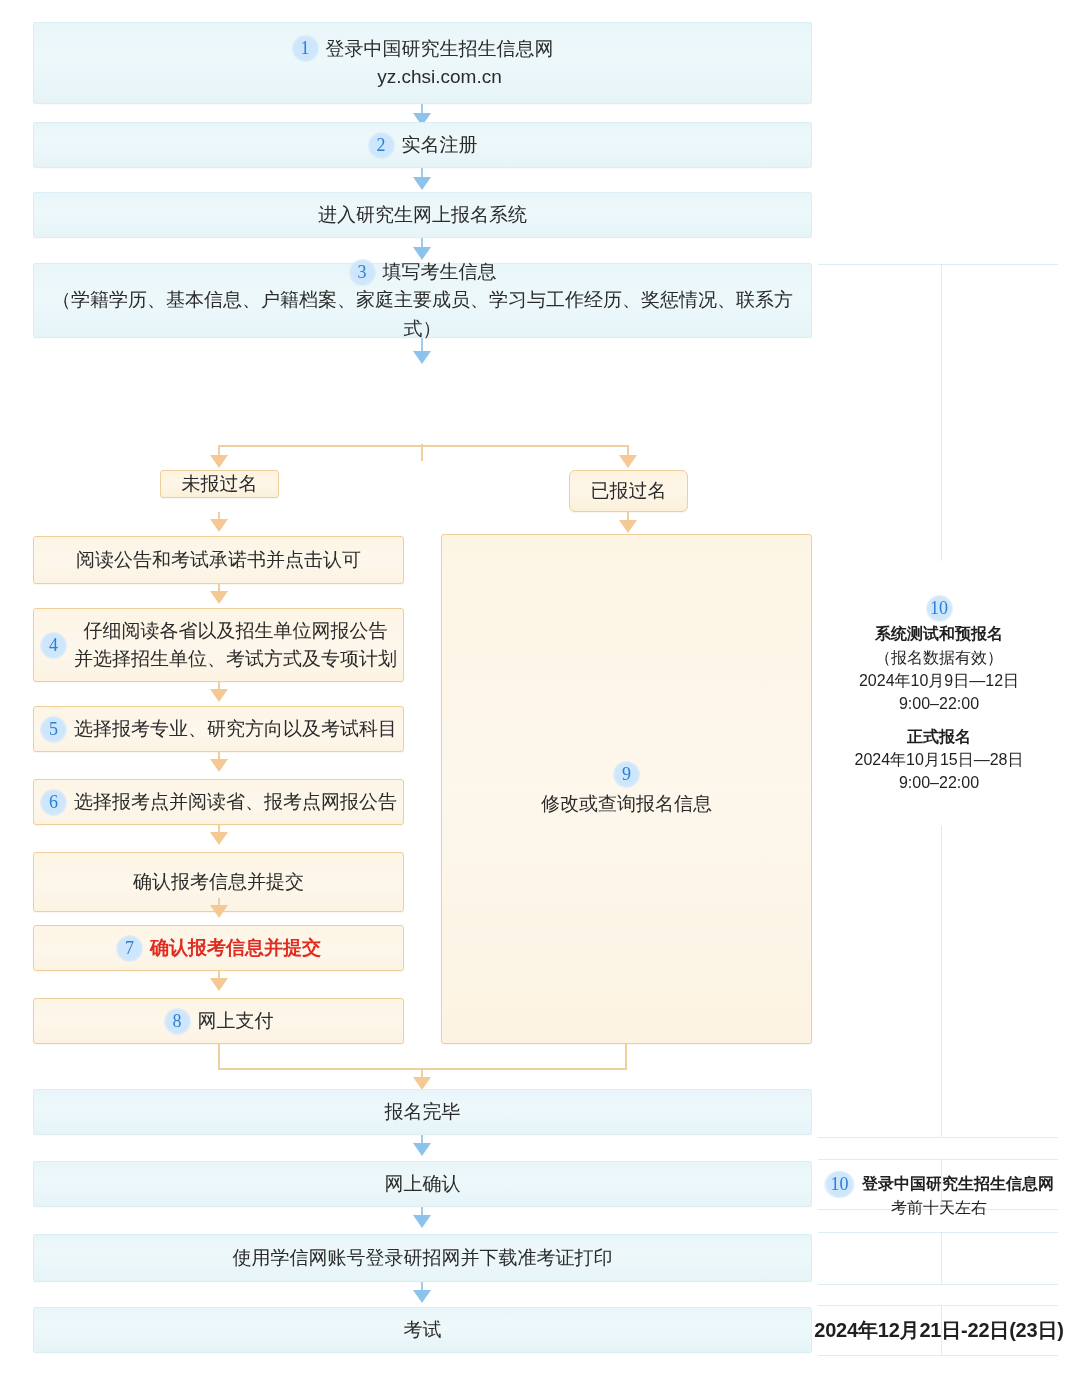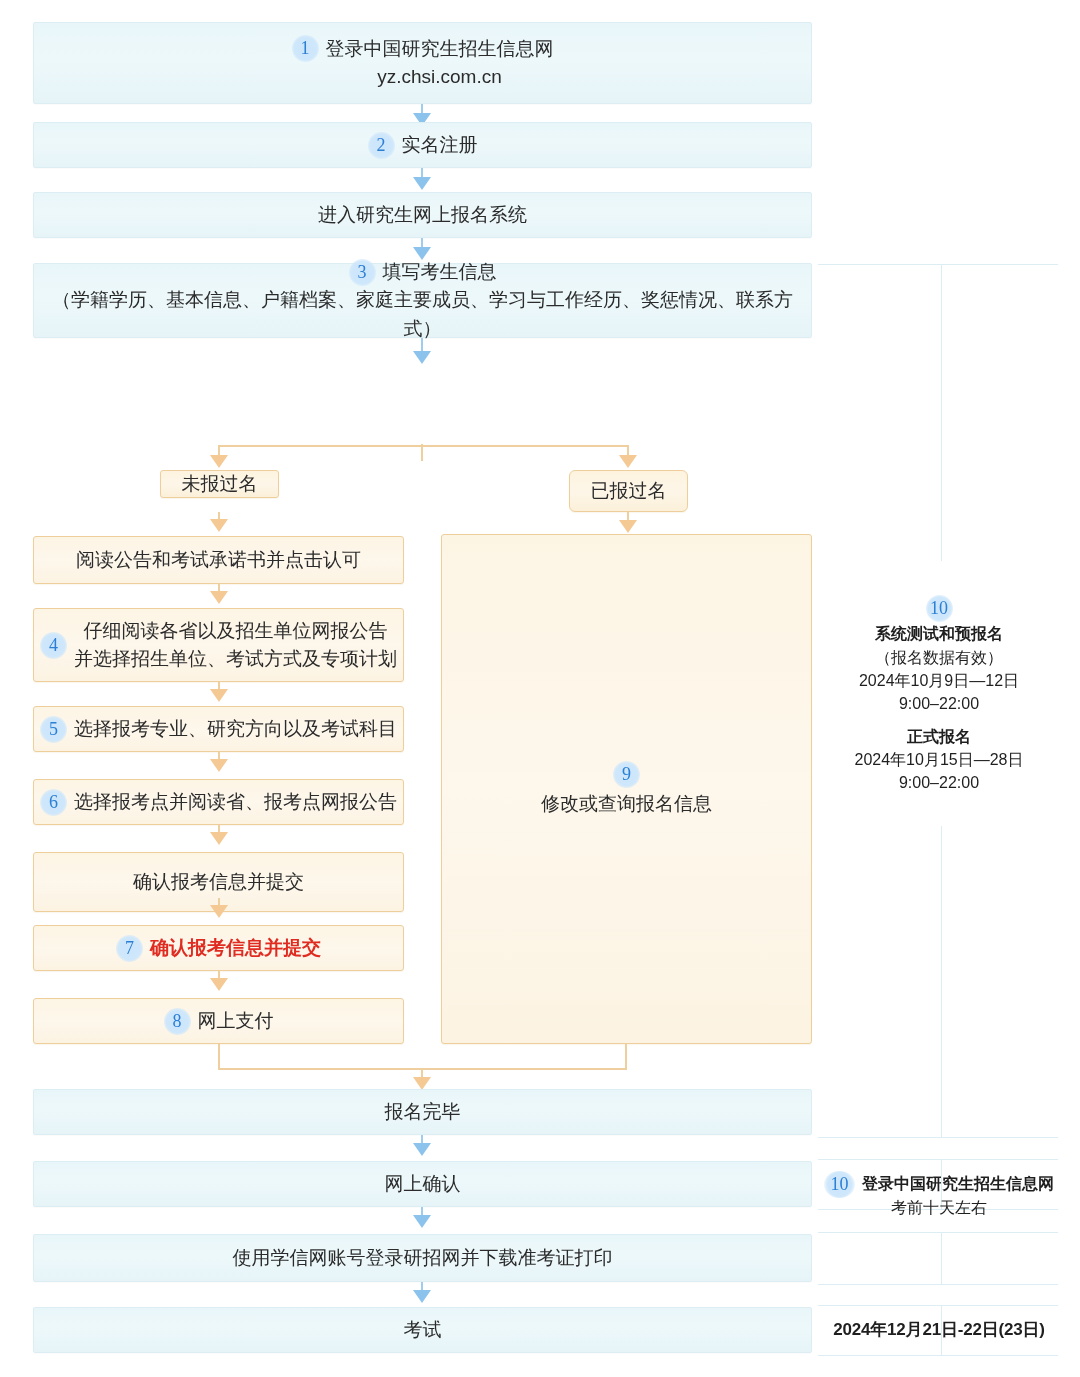--- a/index.html
+++ b/index.html
@@ -81,21 +81,21 @@
   .rline-v{position:absolute;width:1px;background:#dceef3;}
   .rcell{
     position:absolute;display:flex;flex-direction:column;
     align-items:center;justify-content:center;text-align:center;
     font-size:16px;color:#1f1f1f;line-height:1.45;
   }
   .rcell .bold{font-weight:bold;font-size:16px;}
   .rcell .row{white-space:nowrap;}
   .rcell .gap{height:10px;}
   .rcell .inline{display:flex;align-items:center;justify-content:center;white-space:nowrap;}
-  .rcell .big{font-size:17px;font-weight:bold;letter-spacing:-0.2px;}
+  .rcell .big{font-size:20px;font-weight:bold;letter-spacing:-0.2px;}
 </style>
 </head>
 <body>
 
 <div id="canvas">
 
   <div class="node blue" style="left:33px;top:22px;width:779px;height:82px;">
     <div class="inner">
       <div style="display:flex;align-items:center;justify-content:center;">
         <span class="badge">1</span>

